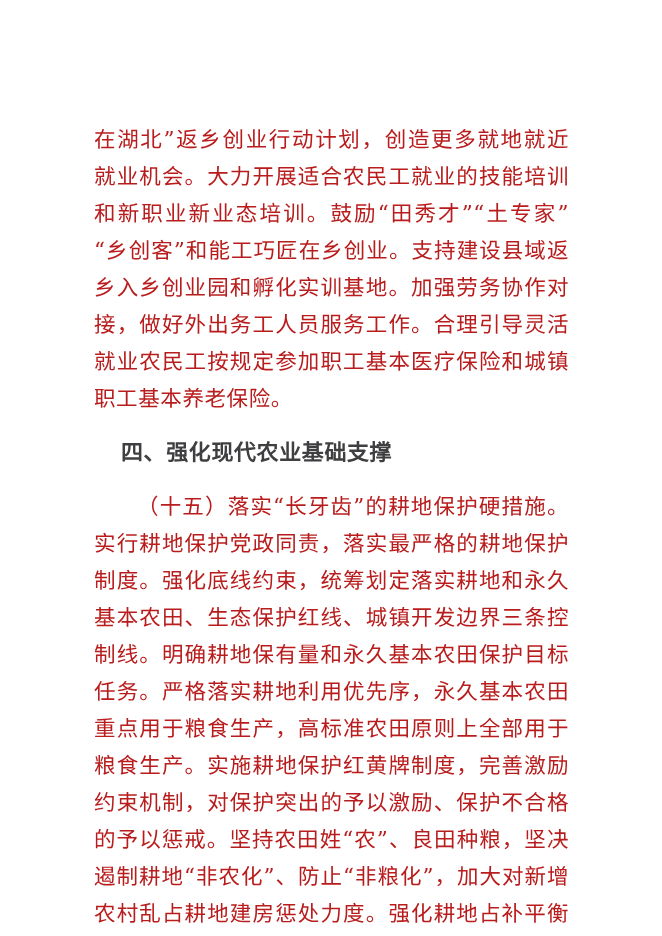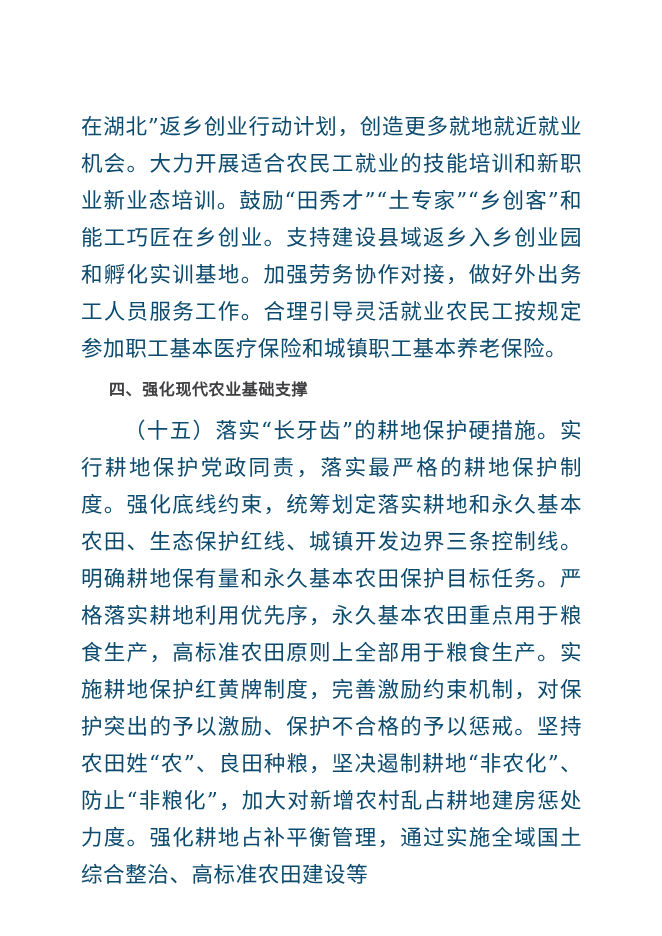--- a/index.html
+++ b/index.html
@@ -21,42 +21,42 @@
 
   .content {
     position: absolute;
     left: 77px;
     top: 104px;
     width: 509px;
   }
 
   
   .para {
-    margin: 4px;
+    margin: 17px;
     font-size: 21.5px;
     line-height: 37px;
-    color: #0c4a6e;
+    color: #b91c1c;
     text-align: justify;
     text-justify: inter-character;
     text-indent: 2em;
     letter-spacing: 0.6px;
     word-break: break-all;
     -webkit-font-smoothing: antialiased;
   }
 
   
   .para.no-indent {
     text-indent: 0;
   }
 
   
   .heading {
     margin: 0;
     font-family: Liberation Sans, sans-serif;
-    font-size: 16px;
+    font-size: 22px;
     line-height: 37px;
     font-weight: 700;
     color: #3f3f42;
     text-indent: 2em;
     letter-spacing: 0.6px;
     white-space: nowrap;
   }
 </style>
 </head>
 <body>

